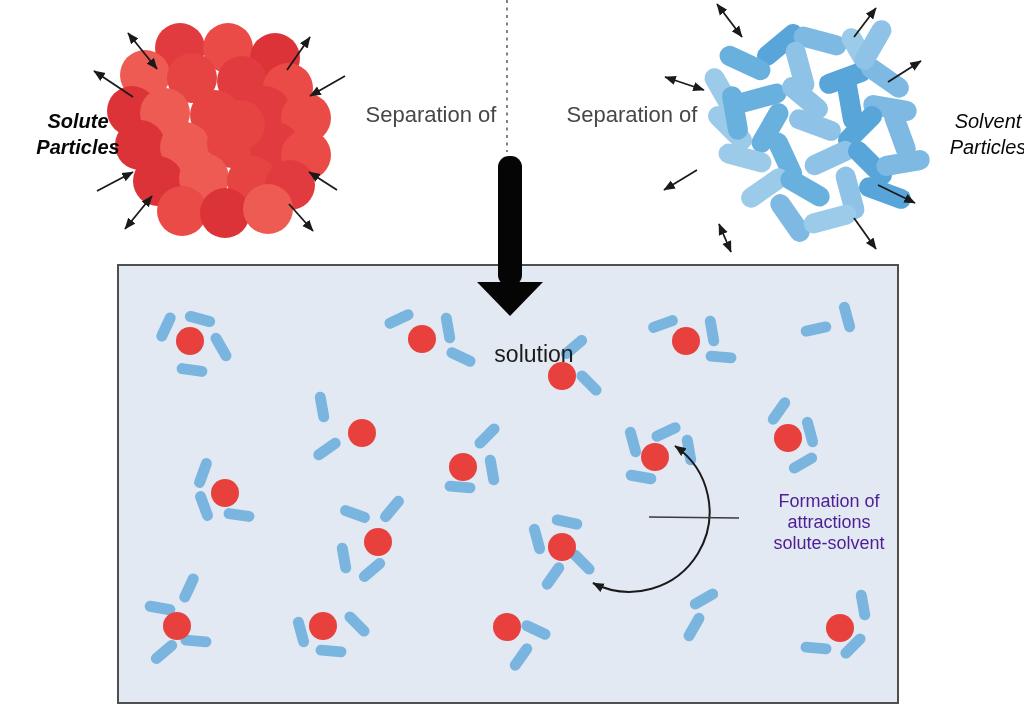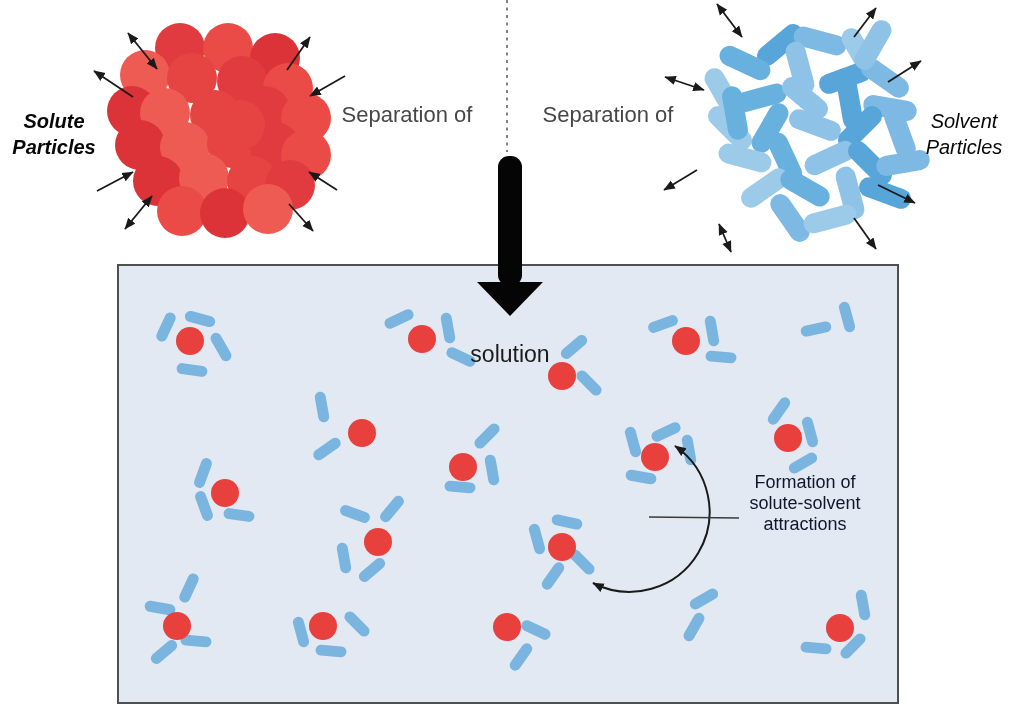--- a/index.html
+++ b/index.html
@@ -1,29 +1,29 @@
 <!DOCTYPE html>
 <html><head>
 <meta charset="utf-8">
 <style>
   html,body{margin:0;padding:0;background:#fff;}
   .canvas{
     position:relative;width:1024px;height:711px;background:#ffffff;
     font-family:"Liberation Sans", sans-serif;overflow:hidden;
   }
   #gfx{position:absolute;left:0;top:0;width:1024px;height:711px;}
-  .label{position:absolute;text-align:center;}
+  .label{position:absolute;text-align:center;margin-left:24px;}
   .solute-title{left:0;top:108px;width:108px;font-style:italic;font-weight:700;
     font-size:20px;line-height:26px;color:#070707;}
   .solvent-title{left:910px;top:108px;width:108px;font-style:italic;font-weight:400;
     font-size:20px;line-height:26px;color:#070707;}
   .sep-solute{left:298px;top:101px;width:218px;font-size:22px;line-height:27px;color:#474747;}
   .sep-solvent{left:500px;top:101px;width:216px;font-size:22px;line-height:27px;color:#474747;}
   .solution-label{left:440px;top:341px;width:140px;font-size:23px;color:#1b1b1b;text-align:center;}
-  .formation-label{left:712px;top:472px;width:186px;font-size:18px;line-height:21px;color:#0f172a;}
+  .formation-label{left:712px;top:491px;width:186px;font-size:18px;line-height:21px;color:#4c1d95;}
 </style>
 </head>
 <body>
 
 <div class="canvas">
 
   <svg id="gfx" xmlns="http://www.w3.org/2000/svg" viewBox="0 0 1024 711">
     <defs>
       <marker id="ah" viewBox="0 0 10 10" refX="9" refY="5" markerWidth="12" markerHeight="12" markerUnits="userSpaceOnUse" orient="auto-start-reverse">
         <path d="M0,1.1 L9.6,5 L0,8.9 z" fill="#1a1a1a"></path>
@@ -189,17 +189,17 @@
 
   <div class="label solvent-title">
     <div>Solvent</div>
     <div>Particles</div>
   </div>
 
   <div class="label solution-label">solution</div>
 
   <div class="label formation-label">
     <div>Formation of</div>
+    <div>attractions</div>
     <div>solute-solvent</div>
-    <div>attractions</div>
   </div>
 
 </div>
 
 </body></html>

